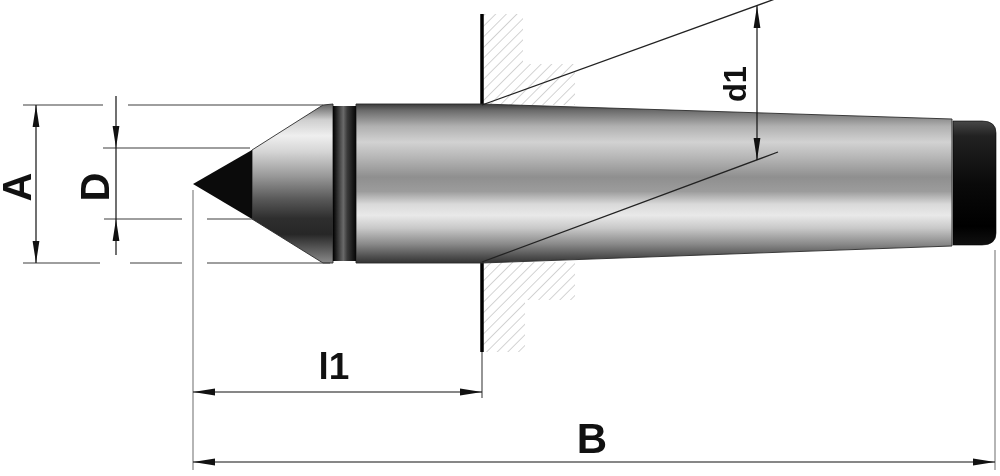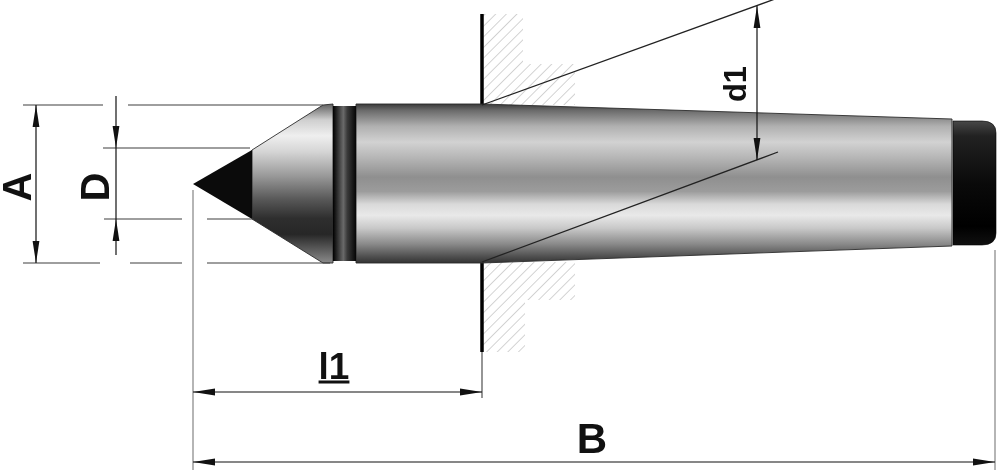--- a/index.html
+++ b/index.html
@@ -18,21 +18,21 @@
     font-weight:600;
     white-space:nowrap;
     transform:translate(-50%,-50%);
     line-height:1;
     user-select:none;
   }
   .dim-label.rot{transform:translate(-50%,-50%) rotate(-90deg);}
   .fs-a{font-size:40px;}
   .fs-d{font-size:40px;}
   .fs-d1{font-size:31px;}
-  .fs-l1{font-size:37px;text-decoration:underline;}
+  .fs-l1{font-size:37px;}
   .fs-b{font-size:42px;}
 </style>
 </head>
 <body>
 
 <div id="canvas">
 
   <svg id="drawing-svg" width="1000" height="476" viewBox="0 0 1000 476">
     <defs>
       <linearGradient id="bodyGrad" gradientUnits="userSpaceOnUse" x1="0" y1="104" x2="0" y2="263">

